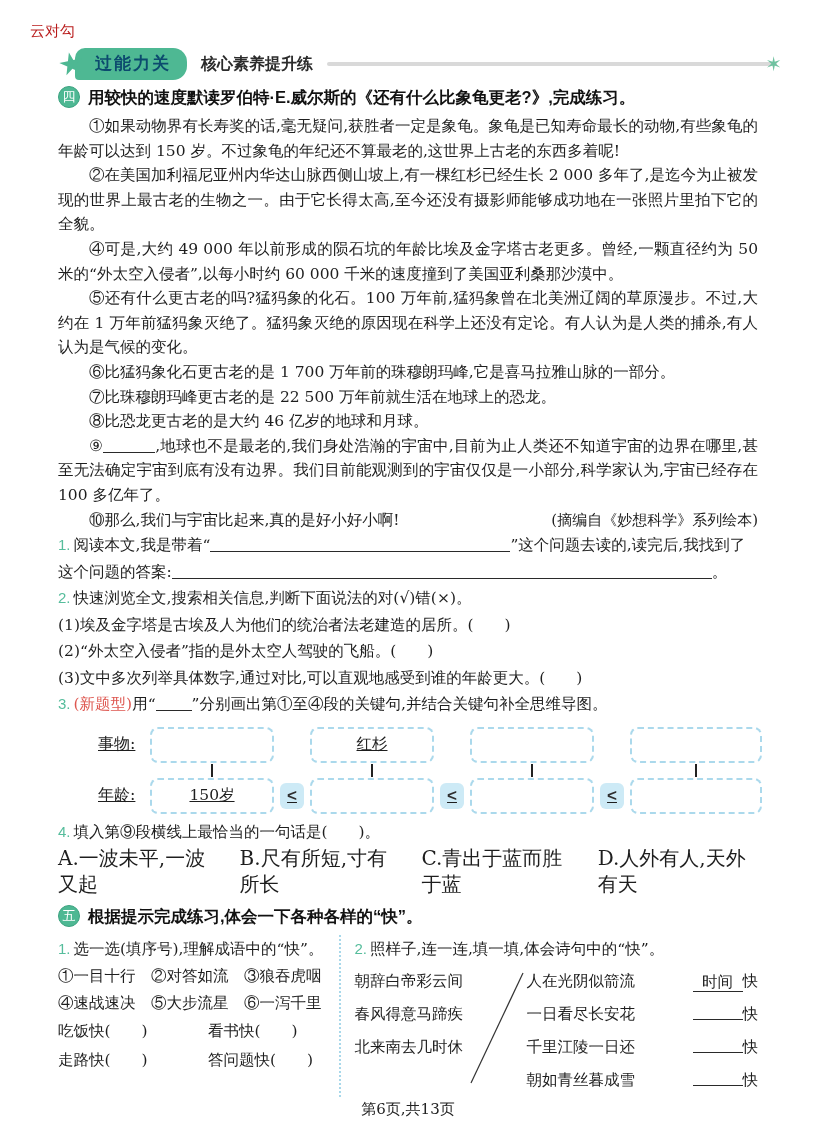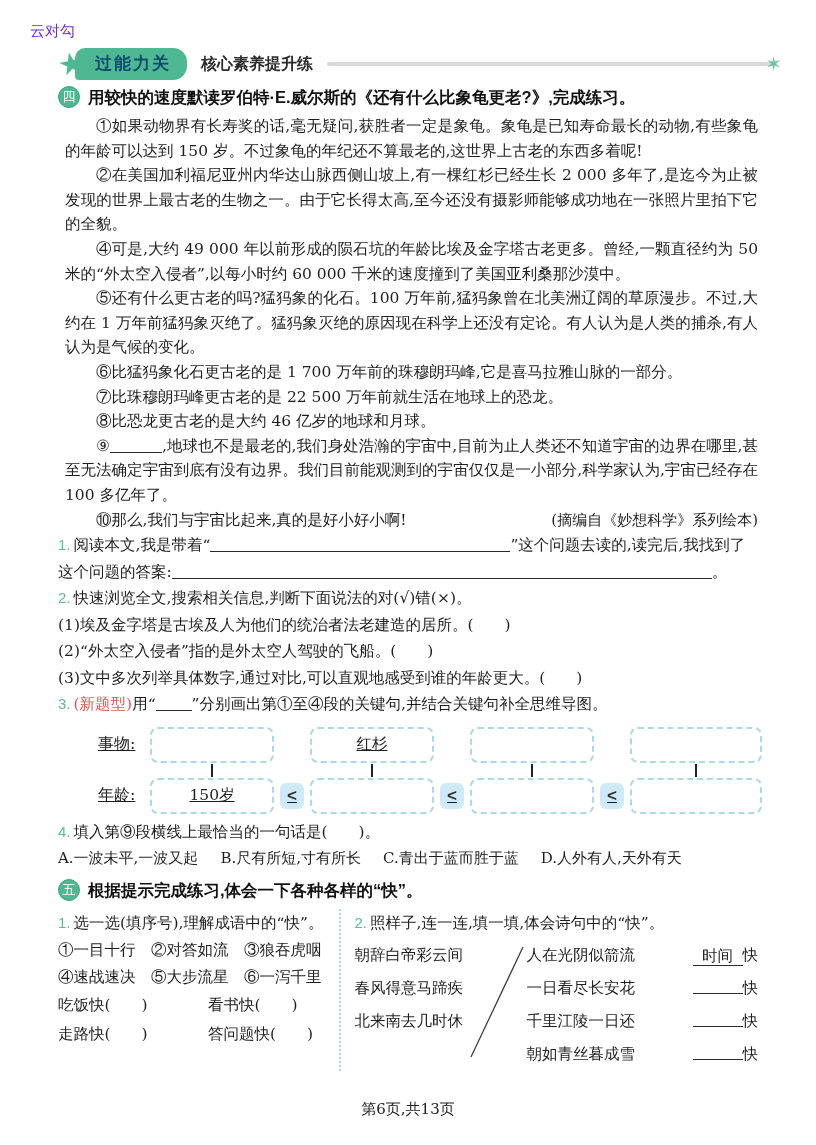--- a/index.html
+++ b/index.html
@@ -1,42 +1,42 @@
 <!DOCTYPE html>
 <html><head>
 <meta charset="utf-8">
 <style>
   * { box-sizing: border-box; }
   html,body { margin:0; padding:0; }
   body {
     width:816px; height:1145px; position:relative; background:#ffffff;
     font-family:"DejaVu Serif", serif; color:#1e1e1e; overflow:hidden;
   }
-  .watermark { position:absolute; top:22px; left:30px; font-size:15px; color:#6d28d9;
+  .watermark { position:absolute; top:22px; left:30px; font-size:15px; color:#b91c1c;
     font-family:"Liberation Sans", sans-serif; }
 
   
   .header-row { position:absolute; top:48px; left:58px; right:34px; display:flex; align-items:center; }
   .mascot { font-size:30px; color:#4eb893; line-height:1; transform:rotate(-12deg); margin-right:-10px; z-index:2; }
   .badge { background:#4eb893; color:#0c4a6e; font-family:"Liberation Sans", sans-serif;
     font-weight:bold; font-size:17px; padding:4px 16px 5px 20px; border-radius:10px 14px 14px 4px; letter-spacing:2px; }
   .subtitle { margin-left:14px; font-family:"Liberation Sans", sans-serif; font-weight:bold;
     font-size:16px; color:#2b2b2b; }
   .hline { flex:1; height:4px; background:#d9d9d9; margin-left:14px; border-radius:2px; }
   .endstar { color:#6fc2a0; font-size:20px; margin-left:-12px; line-height:1; }
 
   .content { position:absolute; top:84px; left:58px; right:58px; }
 
   .section-head { display:flex; align-items:flex-start; margin-bottom:4px; }
   .sec-circle { flex:0 0 auto; width:22px; height:22px; border-radius:50%; background:#4eb893; color:#fff;
     font-size:13px; display:flex; align-items:center; justify-content:center;
     font-family:"Liberation Sans", sans-serif; margin-right:8px; margin-top:2px; border:1px solid #3da381;}
   .sec-title { font-family:"Liberation Sans", sans-serif; font-weight:bold; font-size:16.5px; line-height:26px; color:#111; }
 
-  .passage { margin-top:2px;margin-left:7px; }
+  .passage { margin-top:2px; }
   .passage p { margin:0; text-indent:2em; font-size:15.5px; line-height:24.6px; text-align:justify; }
   .p-last { display:flex; justify-content:space-between; }
   .p-last .pl-text { text-indent:2em; font-size:15.5px; line-height:24.6px; }
   .p-last .pl-src { font-size:15px; line-height:24.6px; white-space:nowrap; }
 
   .qnum { color:#56bd9c; font-family:"Liberation Sans", sans-serif; font-size:15px; margin-right:3px; }
   .q { font-size:15.5px; line-height:26.5px; }
   .q-red { color:#de5750; }
   .blank { display:inline-block; border-bottom:1px solid #2a2a2a; height:15px; vertical-align:-2px; }
   .blank-q1a { width:300px; }
@@ -48,21 +48,21 @@
     grid-template-columns:52px 124px 36px 124px 36px 124px 36px 132px;
     grid-template-rows:38px 13px 38px; align-items:center;text-decoration:underline; }
   .mm-label { font-size:16px; }
   .mm-box { border:2px dashed #abd9ec; border-radius:8px; background:#fff; height:36px;
     display:flex; align-items:center; justify-content:center; font-size:15.5px; }
   .mm-conn { width:2.5px; height:13px; background:#222; margin:0 auto; }
   .mm-chip { width:24px; height:26px; border-radius:6px; background:#cdeaf6; color:#2f2f2f;
     display:flex; align-items:center; justify-content:center; font-size:17px; font-weight:bold; margin:0 auto;
     font-family:"Liberation Sans", sans-serif; }
 
-  .options-row { display:flex; gap:22px; font-size:15px; line-height:26px; }
+  .options-row { display:flex; gap:22px; font-size:20px; line-height:26px; }
 
   
   .twocol { display:flex; margin-top:6px; }
   .col1 { width:305px; padding-right:10px; }
   .col-divider { border-left:2px dotted #a8d8ea; }
   .col2 { flex:1; padding-left:14px; position:relative; }
   .exline { font-size:15.5px; line-height:27px; }
   .fillrow { display:flex; font-size:15.5px; line-height:29px; }
   .fillrow .fi1 { width:150px; }
 

